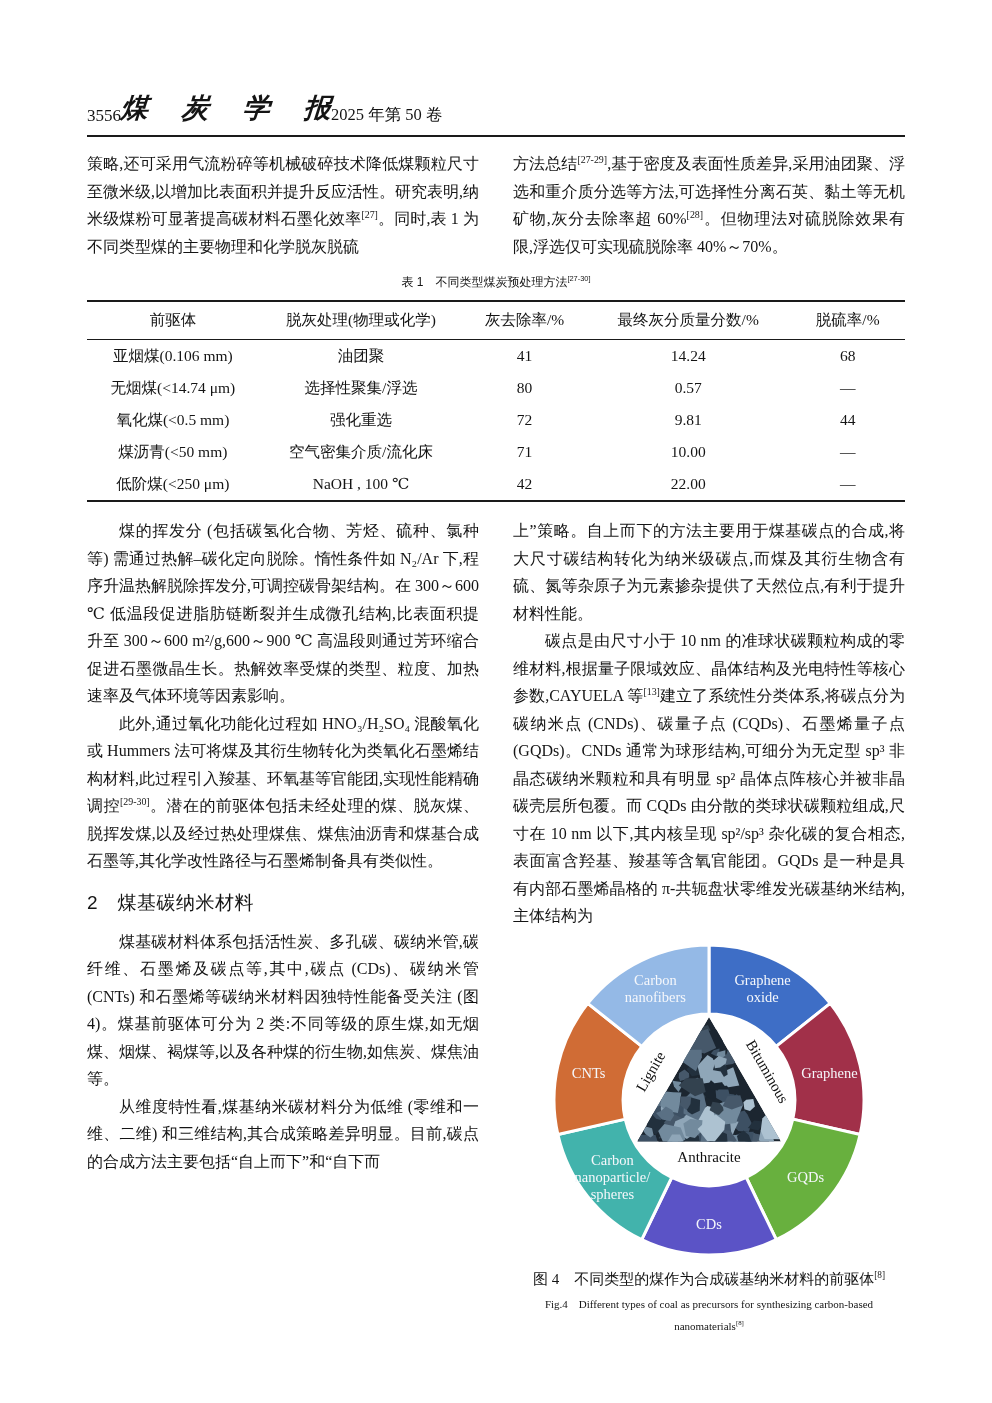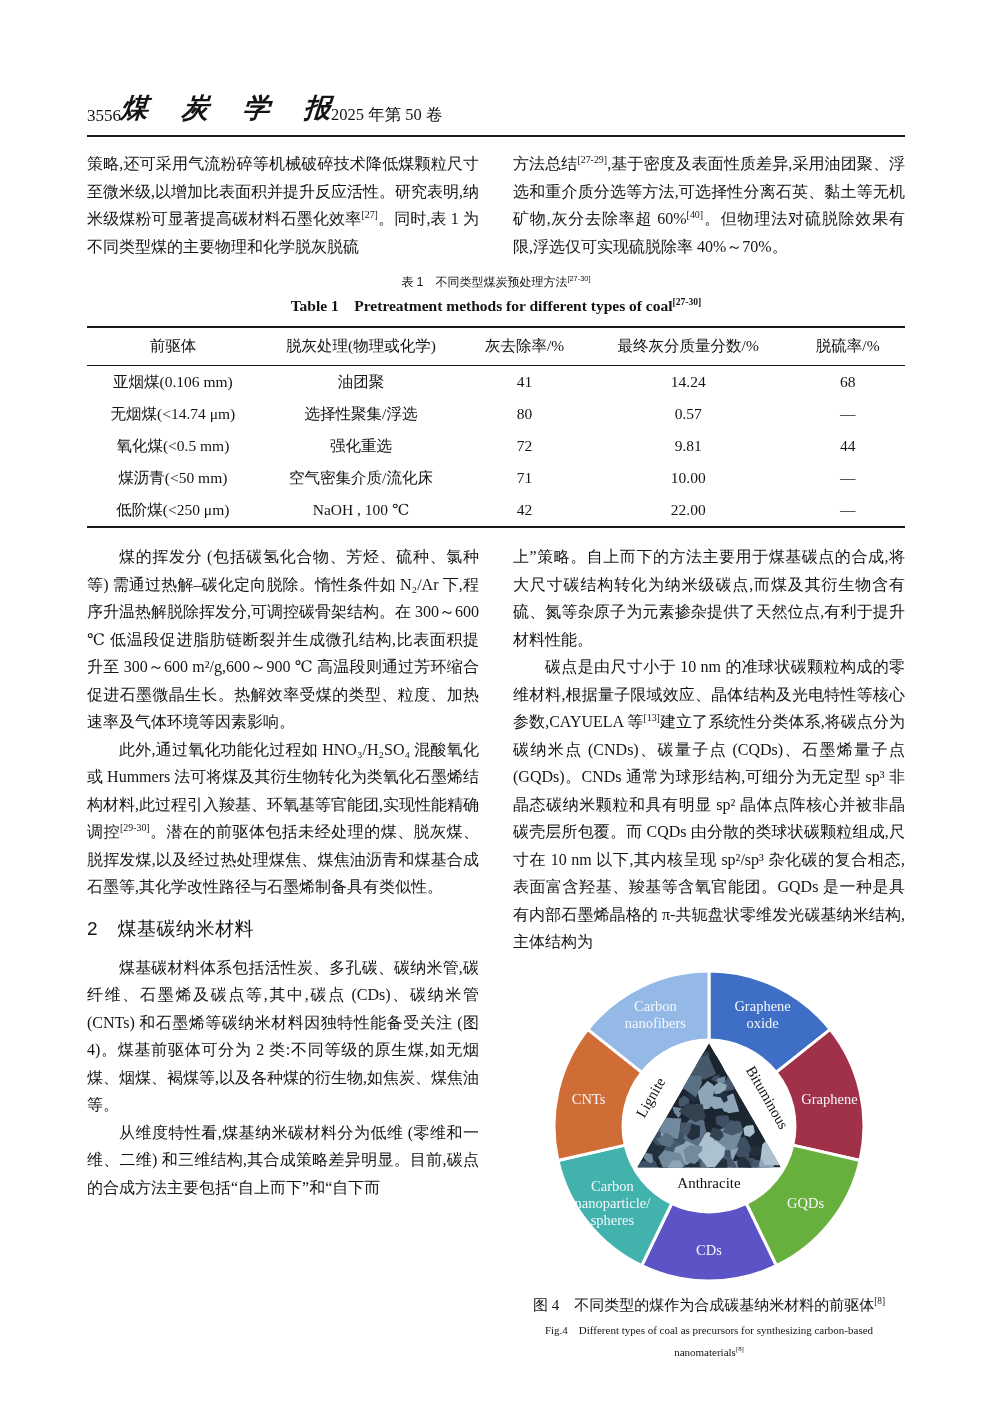--- a/index.html
+++ b/index.html
@@ -81,26 +81,25 @@
 <div class="content">
 
   <div class="pg-header">
     <span class="pg-num">3556</span>
     <span class="journal">煤炭学报</span>
     <span class="vol">2025 年第 50 卷</span>
   </div>
 
   <div class="intro">
     <p class="para">策略,还可采用气流粉碎等机械破碎技术降低煤颗粒尺寸至微米级,以增加比表面积并提升反应活性。研究表明,纳米级煤粉可显著提高碳材料石墨化效率<sup>[27]</sup>。同时,表 1 为不同类型煤的主要物理和化学脱灰脱硫</p>
-    <p class="para">方法总结<sup>[27-29]</sup>,基于密度及表面性质差异,采用油团聚、浮选和重介质分选等方法,可选择性分离石英、黏土等无机矿物,灰分去除率超 60%<sup>[40]</sup>。但物理法对硫脱除效果有限,浮选仅可实现硫脱除率 40%～70%。</p>
+    <p class="para">方法总结<sup>[27-29]</sup>,基于密度及表面性质差异,采用油团聚、浮选和重介质分选等方法,可选择性分离石英、黏土等无机矿物,灰分去除率超 60%<sup>[28]</sup>。但物理法对硫脱除效果有限,浮选仅可实现硫脱除率 40%～70%。</p>
   </div>
 
   <div class="tbl-block">
     <div class="tbl-title-zh">表 1　不同类型煤炭预处理方法<sup>[27-30]</sup></div>
-    <div class="tbl-title-en">Table 1　Pretreatment methods for different types of coal<sup>[27-30]</sup></div>
     <table>
       <colgroup>
         <col style="width:21%">
           <col style="width:25%">
           <col style="width:15%">
           <col style="width:25%">
           <col style="width:14%">
       </colgroup>
       <thead>
         <tr>

